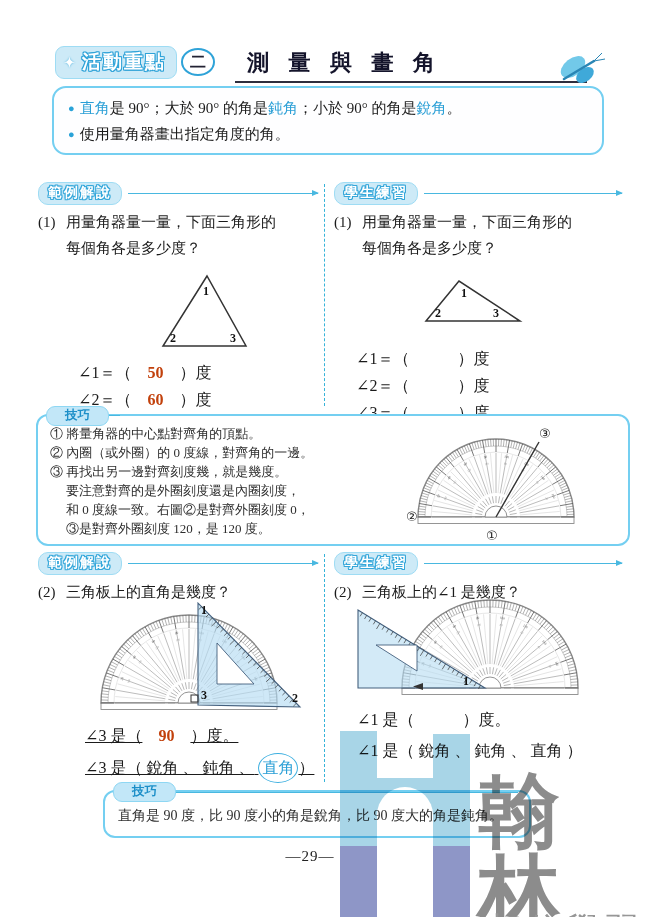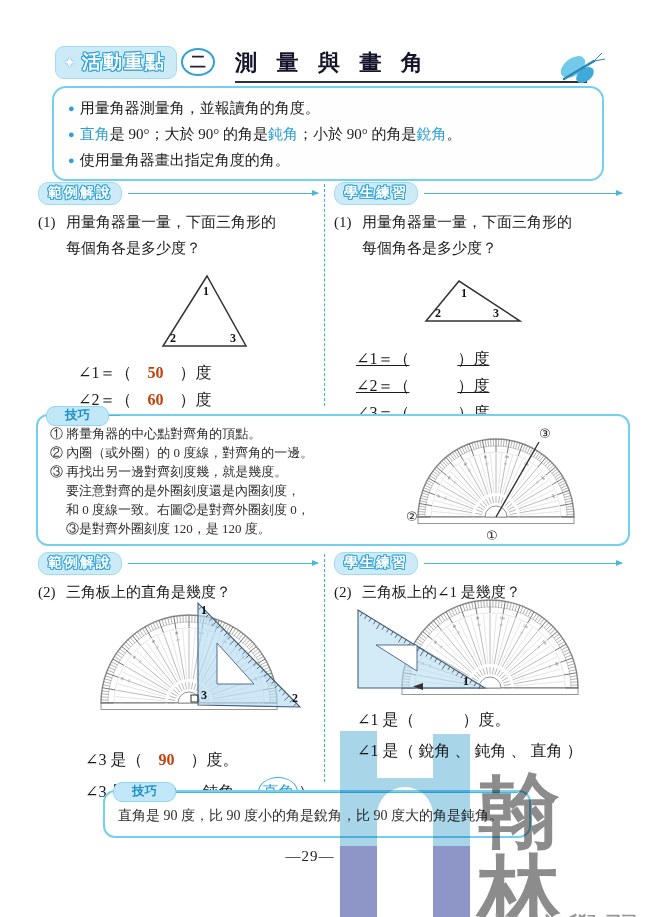--- a/index.html
+++ b/index.html
@@ -10,21 +10,21 @@
 
   
   .badge-main{display:inline-flex;align-items:center;background:#cdeaf7;border:1px solid #9edcf4;
       border-radius:9px;padding:2px 10px 3px 8px;font-family:"Liberation Sans",sans-serif;
       font-weight:bold;font-size:19px;letter-spacing:2px;color:#fff;
       text-shadow:-1px -1px 0 #2fa3d8,1px -1px 0 #2fa3d8,-1px 1px 0 #2fa3d8,1px 1px 0 #2fa3d8,0 -1px 0 #2fa3d8,0 1px 0 #2fa3d8,-1px 0 0 #2fa3d8,1px 0 0 #2fa3d8;}
   .star{color:#fff;font-size:13px;margin-right:5px;text-shadow:0 0 2px #2fa3d8;}
   .circle-num{display:inline-block;margin-left:4px;border:2px solid #2fa3d8;border-radius:50%;
       background:#fff;width:30px;height:24px;line-height:24px;text-align:center;
       font-weight:bold;font-size:16px;color:#223;}
-  .title{display:inline-block;margin:0 0 0 16px;font-size:22px;font-weight:bold;color:#14142b;letter-spacing:7px;vertical-align:middle;}
+  .title{display:inline-block;margin:0 0 0 28px;font-size:22px;font-weight:bold;color:#14142b;letter-spacing:7px;vertical-align:middle;}
   .title-rule{border-top:2px solid #2d2d3d;}
 
   
   .obj-box{border:2px solid #74cff1;border-radius:14px;background:#fefeff;padding:7px 14px 6px;}
   .obj-line{font-size:15px;line-height:26px;white-space:nowrap;}
   .dot{color:#2aa3d8;font-size:11px;margin-right:5px;vertical-align:1px;}
   .blue{color:#2a9fd6;}
 
   
   .badge{display:inline-block;background:#cdeaf7;border:1px solid #9edcf4;border-radius:10px;
@@ -80,21 +80,20 @@
 
   <svg class="abs" style="left:552px;top:46px;z-index:4;" width="58" height="48" viewBox="0 0 58 48">
     <ellipse cx="21" cy="21" rx="14" ry="8.5" fill="#72c9e9" transform="rotate(-38 21 21)"></ellipse>
     <ellipse cx="33" cy="29" rx="10" ry="6.5" fill="#3fa9d9" transform="rotate(-38 33 29)"></ellipse>
     <line x1="12" y1="33" x2="42" y2="15" stroke="#2a86b5" stroke-width="2.6" stroke-linecap="round"></line>
     <line x1="42" y1="15" x2="50" y2="7" stroke="#2a86b5" stroke-width="1"></line>
     <line x1="42" y1="15" x2="53" y2="13" stroke="#2a86b5" stroke-width="1"></line>
   </svg>
 
   <div class="abs obj-box" style="left:52px;top:86px;width:520px;">
-    <div class="obj-line"><span class="dot">●</span><span>用量角器測量角，並報讀角的角度。</span></div>
     <div class="obj-line"><span class="dot">●</span><span class="blue">直角</span><span>是 90°；大於 90° 的角是</span><span class="blue">鈍角</span><span>；小於 90° 的角是</span><span class="blue">銳角</span><span>。</span></div>
     <div class="obj-line"><span class="dot">●</span><span>使用量角器畫出指定角度的角。</span></div>
   </div>
 
   <div class="abs divider" style="left:324px;top:184px;height:222px;"></div>
 
   <div class="abs" style="left:38px;top:182px;width:280px;">
     <div class="badge-row">
         <span class="badge">範例解說</span>
         <span class="rule"></span>
@@ -124,21 +123,21 @@
     <div class="q-row">
       <span class="q-num">(1)</span>
       <span><span>用量角器量一量，下面三角形的</span><br><span>每個角各是多少度？</span></span>
     </div>
     <svg width="112" height="52" viewBox="0 0 112 52" style="margin:14px 0 0 86px;display:block;">
       <polygon points="39,6 6,46 100,46" fill="none" stroke="#333" stroke-width="1.5"></polygon>
       <text x="41" y="22" class="fig-label">1</text>
       <text x="15" y="42" class="fig-label">2</text>
       <text x="73" y="42" class="fig-label">3</text>
     </svg>
-    <div style="margin:18px 0 8px 22px;text-decoration:underline;">
+    <div style="margin:18px 0 8px 22px;">
       <div class="ans"><span>∠1＝（</span><span class="val"></span><span>）度</span></div>
       <div class="ans"><span>∠2＝（</span><span class="val"></span><span>）度</span></div>
       <div class="ans"><span>∠3＝（</span><span class="val"></span><span>）度</span></div>
     </div>
   </div>
 
   <div class="abs tips-box" style="left:36px;top:414px;width:590px;height:128px;"></div>
   <span class="abs tips-badge" style="left:46px;top:406px;z-index:2;">技巧</span>
   <div class="abs tips-arrow" style="left:92px;top:415px;width:28px;"></div>
   <div class="abs" style="left:50px;top:424px;">
@@ -538,21 +537,21 @@
         <line x1="194.07142857142856" y1="101.85714285714286" x2="189.43082995555298" y2="106.40849919194392" stroke="#333" stroke-width="0.7"></line>
         <line x1="197.71428571428572" y1="105.57142857142857" x2="194.7157450701815" y2="108.51230497237694" stroke="#333" stroke-width="0.7"></line>
         <line x1="201.35714285714286" y1="109.28571428571429" x2="198.35860221303864" y2="112.22659068666266" stroke="#333" stroke-width="0.7"></line>
       </g>
     <polygon points="122,49 122,90 159,90" fill="#fff" stroke="#44607e" stroke-width="0.9"></polygon>
     <rect x="96" y="101" width="7" height="7" fill="none" stroke="#333" stroke-width="1"></rect>
     <text x="106" y="20" class="fig-label">1</text>
     <text x="197" y="108" class="fig-label">2</text>
     <text x="106" y="105" class="fig-label">3</text>
   </svg>
-  <div class="abs" style="left:85px;top:746px;">
+  <div class="abs" style="left:85px;top:722px;text-decoration:underline;">
     <div class="ans"><span>∠3 是（</span><span class="val">90</span><span>）度。</span></div>
     <div class="ans" style="margin-top:4px;"><span>∠3 是（ 銳角 、 鈍角 、</span> <span class="circled">直角</span><span>）</span></div>
   </div>
 
   <div class="abs" style="left:334px;top:552px;width:288px;">
     <div class="badge-row">
         <span class="badge">學生練習</span>
         <span class="rule"></span>
       </div>
     <div class="q-row">

